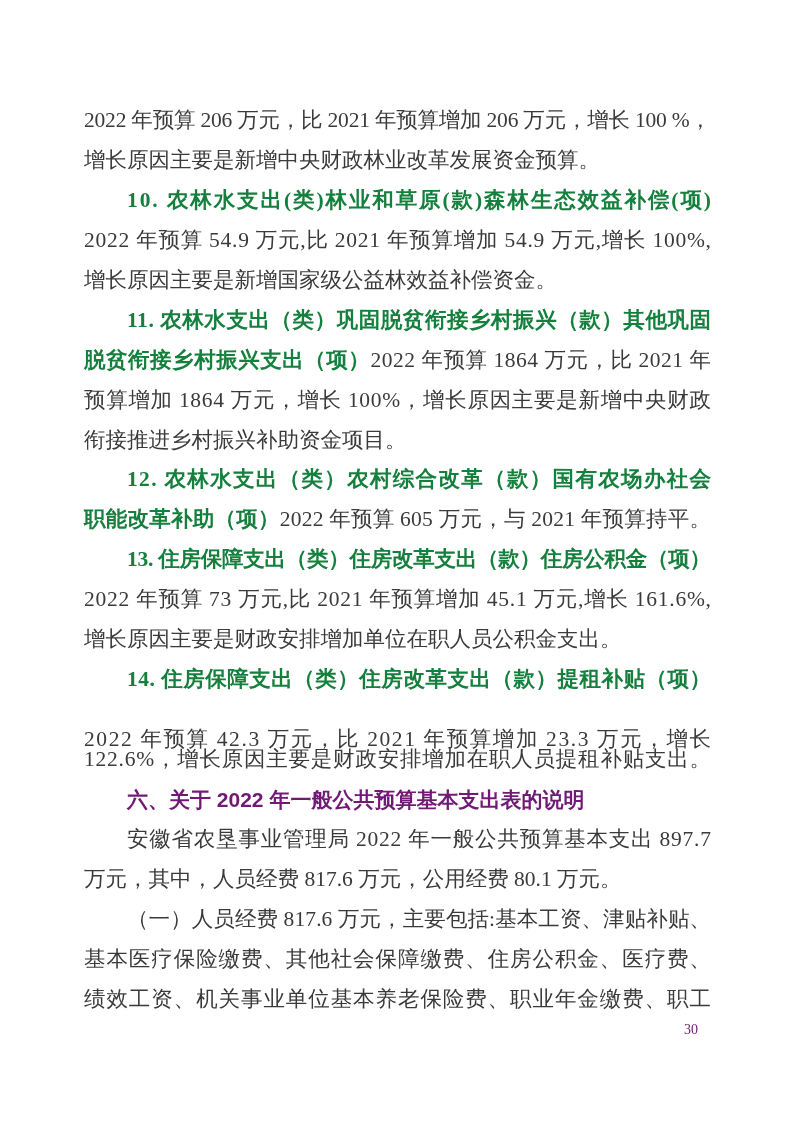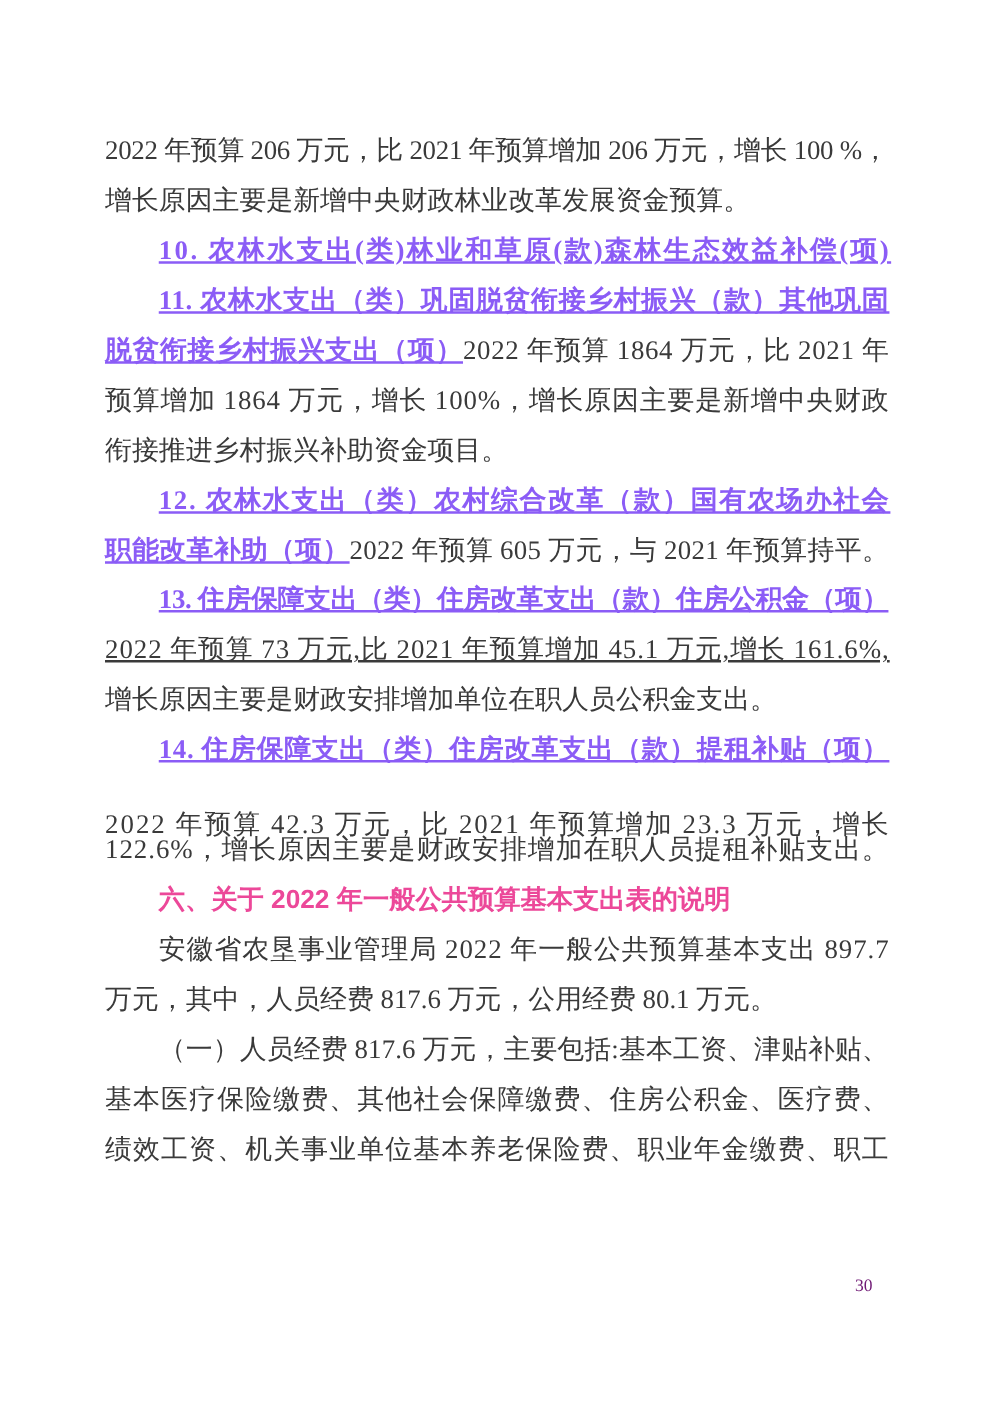--- a/index.html
+++ b/index.html
@@ -31,54 +31,55 @@
   }
   .line.indent {
     padding-left: 43px;
   }
   .inner {
     display: inline-block;
     white-space: nowrap;
   }
   .seg-bold {
     font-weight: bold;
-    color: #8b5cf6;
-    text-decoration: underline;
+    color: #15803d;
   }
   .seg-hei {
     font-family: "Liberation Sans", "DejaVu Sans", sans-serif;
     font-weight: bold;
-    color: #ec4899;
+    color: #701a75;
     font-size: 21px;
   }
   .page-number {
     position: absolute;
     left: 684px;
     top: 1022px;
     font-size: 14px;
     color: #701a75;
     font-family: "Liberation Serif", "DejaVu Serif", serif;
   }
 </style>
 </head>
 <body>
 
 <div class="page">
   <div class="content" id="doc-lines">
       <div class="line justify"><span class="inner" style="letter-spacing: -0.205611px; margin-right: 0.205611px;"><span class="seg-regular">2022 年预算 206 万元，比 2021 年预算增加 206 万元，增长 100 %，</span></span></div>
       <div class="line"><span class="inner"><span class="seg-regular">增长原因主要是新增中央财政林业改革发展资金预算。</span></span></div>
       <div class="line indent justify"><span class="inner" style="letter-spacing: 1.90938px; margin-right: -1.90938px;"><span class="seg-bold">10. 农林水支出(类)林业和草原(款)森林生态效益补偿(项)</span></span></div>
+      <div class="line justify"><span class="inner" style="letter-spacing: 0.754514px; margin-right: -0.754514px;"><span class="seg-regular">2022 年预算 54.9 万元,比 2021 年预算增加 54.9 万元,增长 100%,</span></span></div>
+      <div class="line"><span class="inner"><span class="seg-regular">增长原因主要是新增国家级公益林效益补偿资金。</span></span></div>
       <div class="line indent justify"><span class="inner" style="letter-spacing: 0.550781px; margin-right: -0.550781px;"><span class="seg-bold">11. 农林水支出（类）巩固脱贫衔接乡村振兴（款）其他巩固</span></span></div>
       <div class="line justify"><span class="inner" style="letter-spacing: 0.530405px; margin-right: -0.530405px;"><span class="seg-bold">脱贫衔接乡村振兴支出（项）</span><span class="seg-regular">2022 年预算 1864 万元，比 2021 年</span></span></div>
       <div class="line justify"><span class="inner" style="letter-spacing: 0.703125px; margin-right: -0.703125px;"><span class="seg-regular">预算增加 1864 万元，增长 100%，增长原因主要是新增中央财政</span></span></div>
       <div class="line"><span class="inner"><span class="seg-regular">衔接推进乡村振兴补助资金项目。</span></span></div>
       <div class="line indent justify"><span class="inner" style="letter-spacing: 1.32407px; margin-right: -1.32407px;"><span class="seg-bold">12. 农林水支出（类）农村综合改革（款）国有农场办社会</span></span></div>
       <div class="line justify"><span class="inner" style="letter-spacing: 0.239865px; margin-right: -0.239865px;"><span class="seg-bold">职能改革补助（项）</span><span class="seg-regular">2022 年预算 605 万元，与 2021 年预算持平。</span></span></div>
       <div class="line indent justify"><span class="inner" style="letter-spacing: -0.25px; margin-right: 11px;"><span class="seg-bold">13. 住房保障支出（类）住房改革支出（款）住房公积金（项）</span></span></div>
-      <div class="line justify"><span class="inner" style="letter-spacing: 0.754514px; margin-right: -0.754514px; text-decoration: underline;"><span class="seg-regular">2022 年预算 73 万元,比 2021 年预算增加 45.1 万元,增长 161.6%,</span></span></div>
+      <div class="line justify"><span class="inner" style="letter-spacing: 0.754514px; margin-right: -0.754514px;"><span class="seg-regular">2022 年预算 73 万元,比 2021 年预算增加 45.1 万元,增长 161.6%,</span></span></div>
       <div class="line"><span class="inner"><span class="seg-regular">增长原因主要是财政安排增加单位在职人员公积金支出。</span></span></div>
       <div class="line indent justify"><span class="inner" style="letter-spacing: 0.508929px; margin-right: -0.508929px;"><span class="seg-bold">14. 住房保障支出（类）住房改革支出（款）提租补贴（项）</span></span></div>
       <div class="line justify"><span class="inner" style="letter-spacing: 1.60577px; margin-right: -1.60577px; margin-top: 20px;"><span class="seg-regular">2022 年预算 42.3 万元，比 2021 年预算增加 23.3 万元，增长</span></span></div>
       <div class="line justify"><span class="inner" style="letter-spacing: 0.773438px; margin-right: -0.773438px;"><span class="seg-regular">122.6%，增长原因主要是财政安排增加在职人员提租补贴支出。</span></span></div>
       <div class="line indent"><span class="inner"><span class="seg-hei">六、关于 2022 年一般公共预算基本支出表的说明</span></span></div>
       <div class="line indent justify"><span class="inner" style="letter-spacing: 0.78125px; margin-right: -0.78125px;"><span class="seg-regular">安徽省农垦事业管理局 2022 年一般公共预算基本支出 897.7</span></span></div>
       <div class="line"><span class="inner"><span class="seg-regular">万元，其中，人员经费 817.6 万元，公用经费 80.1 万元。</span></span></div>
       <div class="line indent justify"><span class="inner" style="letter-spacing: 0.093246px; margin-right: -0.0932459px;"><span class="seg-regular">（一）人员经费 817.6 万元，主要包括:基本工资、津贴补贴、</span></span></div>
       <div class="line justify"><span class="inner" style="letter-spacing: 0.925926px; margin-right: -0.925926px;"><span class="seg-regular">基本医疗保险缴费、其他社会保障缴费、住房公积金、医疗费、</span></span></div>
       <div class="line justify"><span class="inner" style="letter-spacing: 0.925926px; margin-right: -0.925926px;"><span class="seg-regular">绩效工资、机关事业单位基本养老保险费、职业年金缴费、职工</span></span></div>

